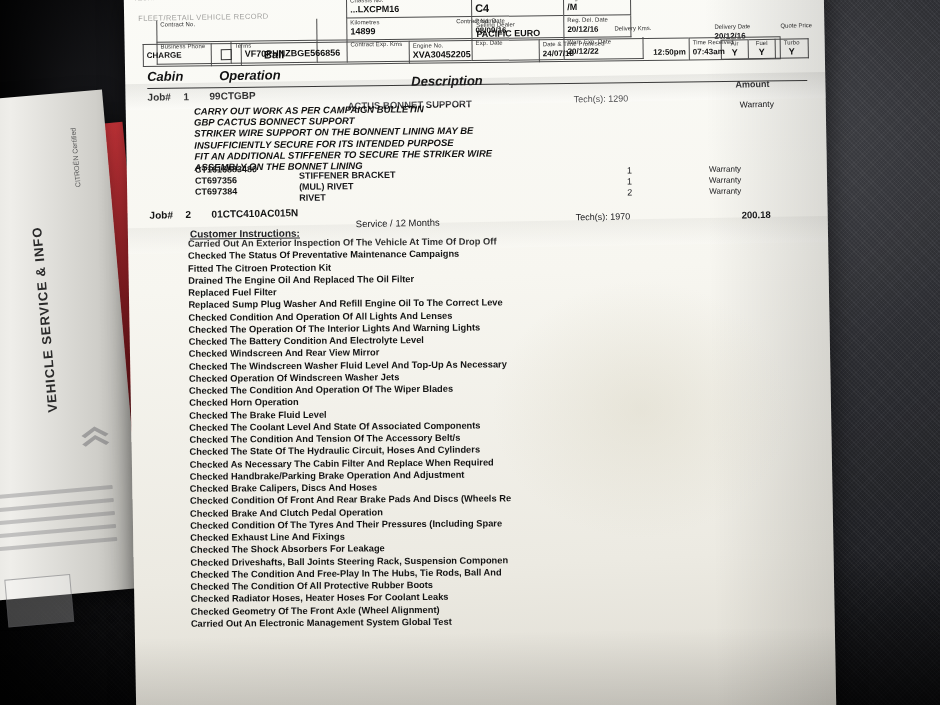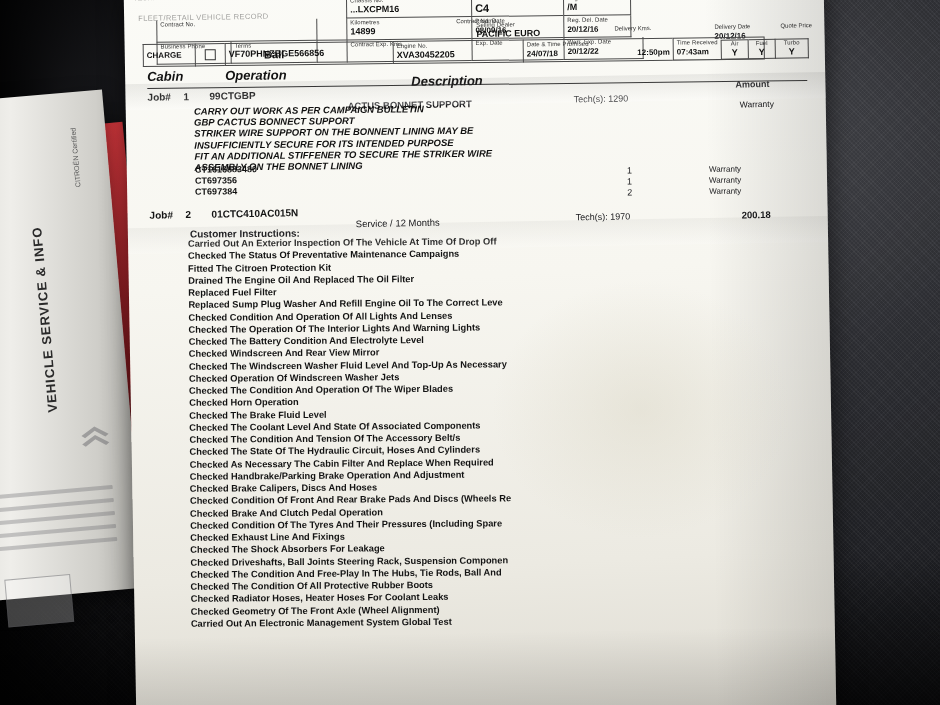--- a/index.html
+++ b/index.html
@@ -301,20 +301,21 @@
     left: 582px; top: 186px;
     transform: rotate(0.4deg);
   }
   .warr-col div { font-size: 8px; line-height: 11.2px; }
   
   .cust-head {
     position: absolute;
     left: 62px; top: 242px;
     font-size: 10px;
     font-weight: bold;
+    text-decoration: underline;
     transform: rotate(0.5deg);
   }
   .cust-list {
     position: absolute;
     left: 58px; top: 253px;
     width: 470px;
     transform: rotate(0.55deg);
   }
   .cust-list div {
     font-size: 9.3px;
@@ -447,21 +448,21 @@
           <div class="cap">Fuel</div>
           <div class="val">Y</div>
         </div>
         <div style="width:32px;border:1px solid #4a4a4a;border-left:none;text-align:center;">
           <div class="cap">Turbo</div>
           <div class="val">Y</div>
         </div>
       </div>
 
       <div class="charge-row">
-        <div class="cell" style="width:52px; display:flex; align-items:center;">
+        <div class="cell" style="width:68px; display:flex; align-items:center;">
           <span class="val sm">CHARGE</span>
         </div>
         <div class="cell" style="width:30px; display:flex; align-items:center; justify-content:center;">
           <span class="checkbox"></span>
         </div>
         <div class="cell" style="width:168px; display:flex; align-items:center;">
           <span class="val">VF70PHNZBGE566856</span>
         </div>
         <div class="cell" style="width:130px;">
           <div class="cap">Engine No.</div>
@@ -481,21 +482,21 @@
       </div>
 
       <div class="pos" style="left:352px; top:40px; width:140px; height:20px;">
         <div class="cap">Selling Dealer</div>
         <div class="val">PACIFIC EURO</div>
       </div>
 
       <div class="labour-band">
         <div style="position:relative;height:17px;">
           <span class="lb-txt pos" style="left:0; top:0;">Cabin</span>
-          <span class="lb-txt pos" style="left:78px; top:0;">Operation</span>
+          <span class="lb-txt pos" style="left:72px; top:0;">Operation</span>
           <span class="lb-txt pos" style="left:232px; top:8px;margin-left:32px;">Description</span>
         </div>
       </div>
       <div class="pos b" style="left:610px; top:102px; font-size:9px;">Amount</div>
 
       <div class="job-line" style="left:22px; top:104px;">Job#</div>
       <div class="job-line" style="left:58px; top:104px;">1</div>
       <div class="job-line" style="left:84px; top:104px;">99CTGBP</div>
       <div class="pos b" style="left:222px; top:116px; font-size:9.5px;">ACTUS BONNET SUPPORT</div>
       <div class="pos" style="left:448px; top:114px; font-size:9px;">Tech(s): 1290</div>
@@ -507,20 +508,25 @@
         <div class="l">STRIKER WIRE SUPPORT ON THE BONNENT LINING MAY BE</div>
         <div class="l">INSUFFICIENTLY SECURE FOR ITS INTENDED PURPOSE</div>
         <div class="l">FIT AN ADDITIONAL STIFFENER TO SECURE THE STRIKER WIRE</div>
         <div class="l">ASSEMBLY ON THE BONNET LINING</div>
       </div>
 
       <div class="parts">
         <div class="p">CT1616883480</div>
         <div class="p">CT697356</div>
         <div class="p">CT697384</div>
+      </div>
+      <div class="parts-desc">
+        <div>STIFFENER BRACKET</div>
+        <div>(MUL) RIVET</div>
+        <div>RIVET</div>
       </div>
       <div class="qty-col">
         <div>1</div>
         <div>1</div>
         <div>2</div>
       </div>
       <div class="warr-col">
         <div>Warranty</div>
         <div>Warranty</div>
         <div>Warranty</div>

